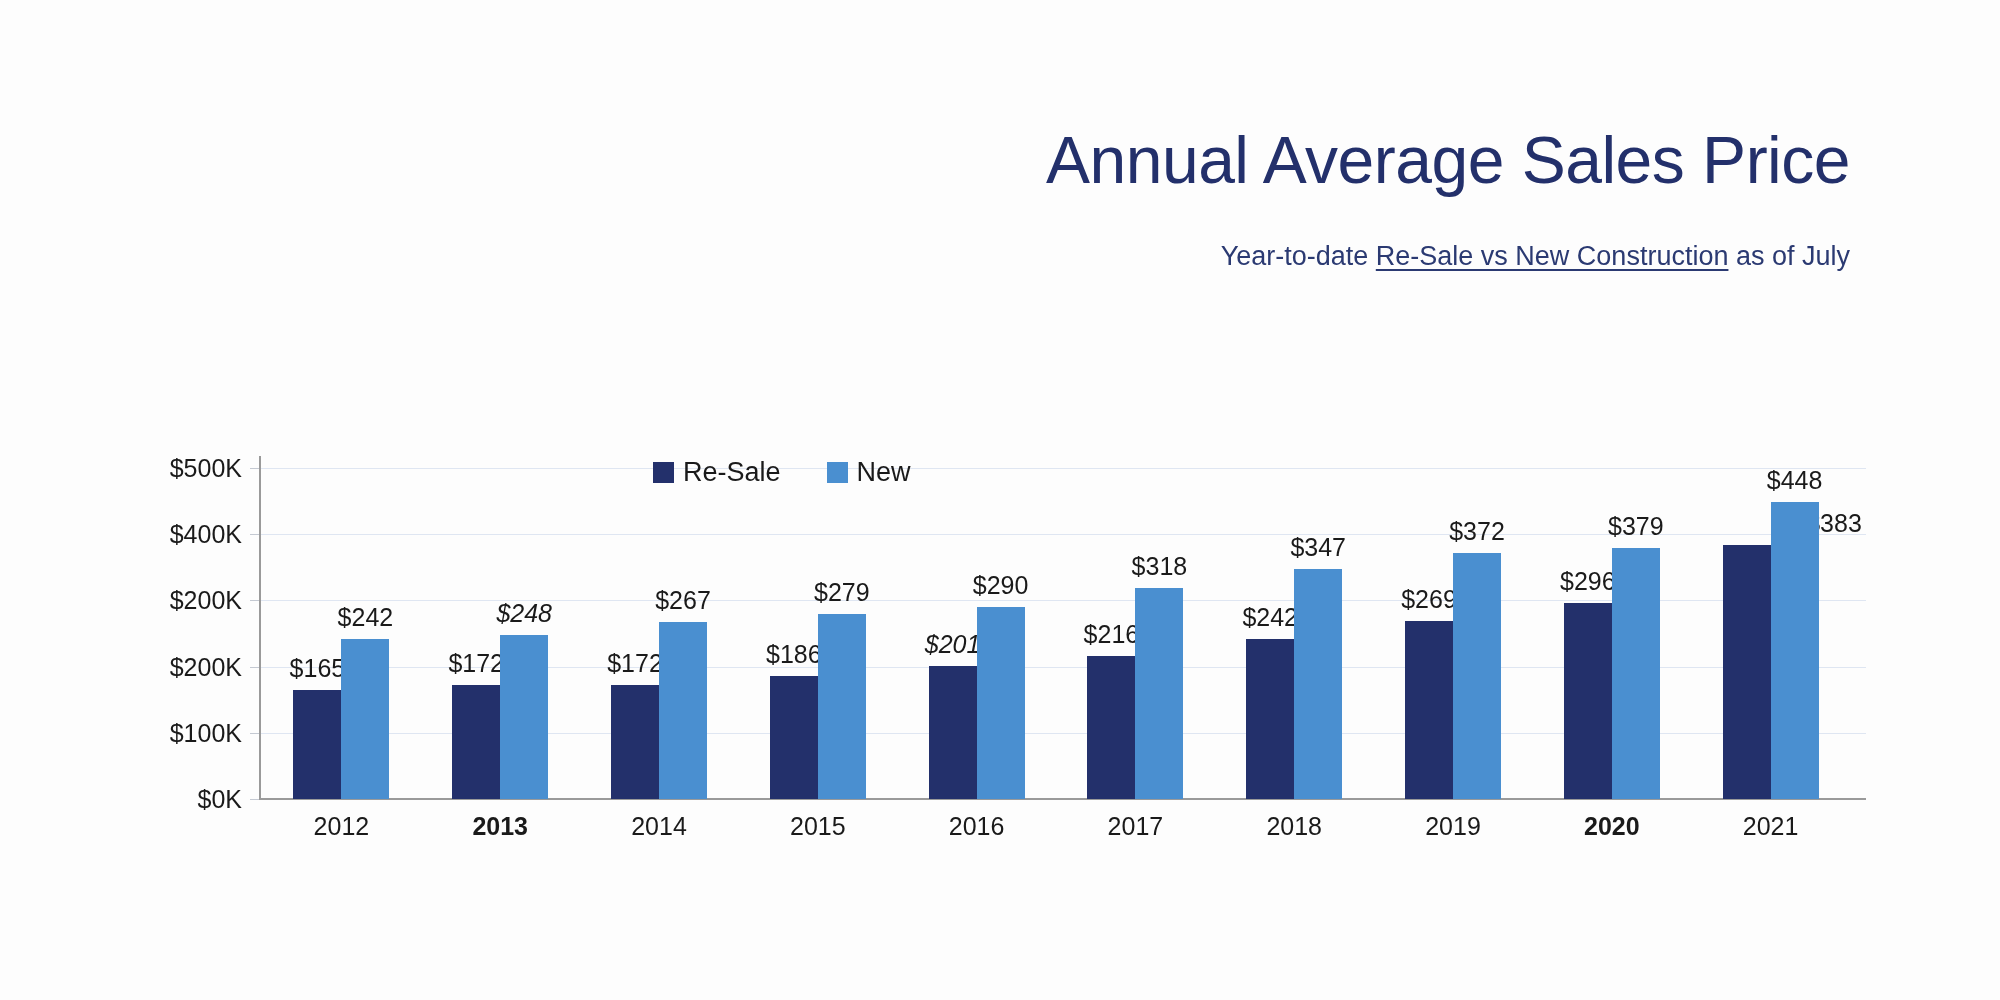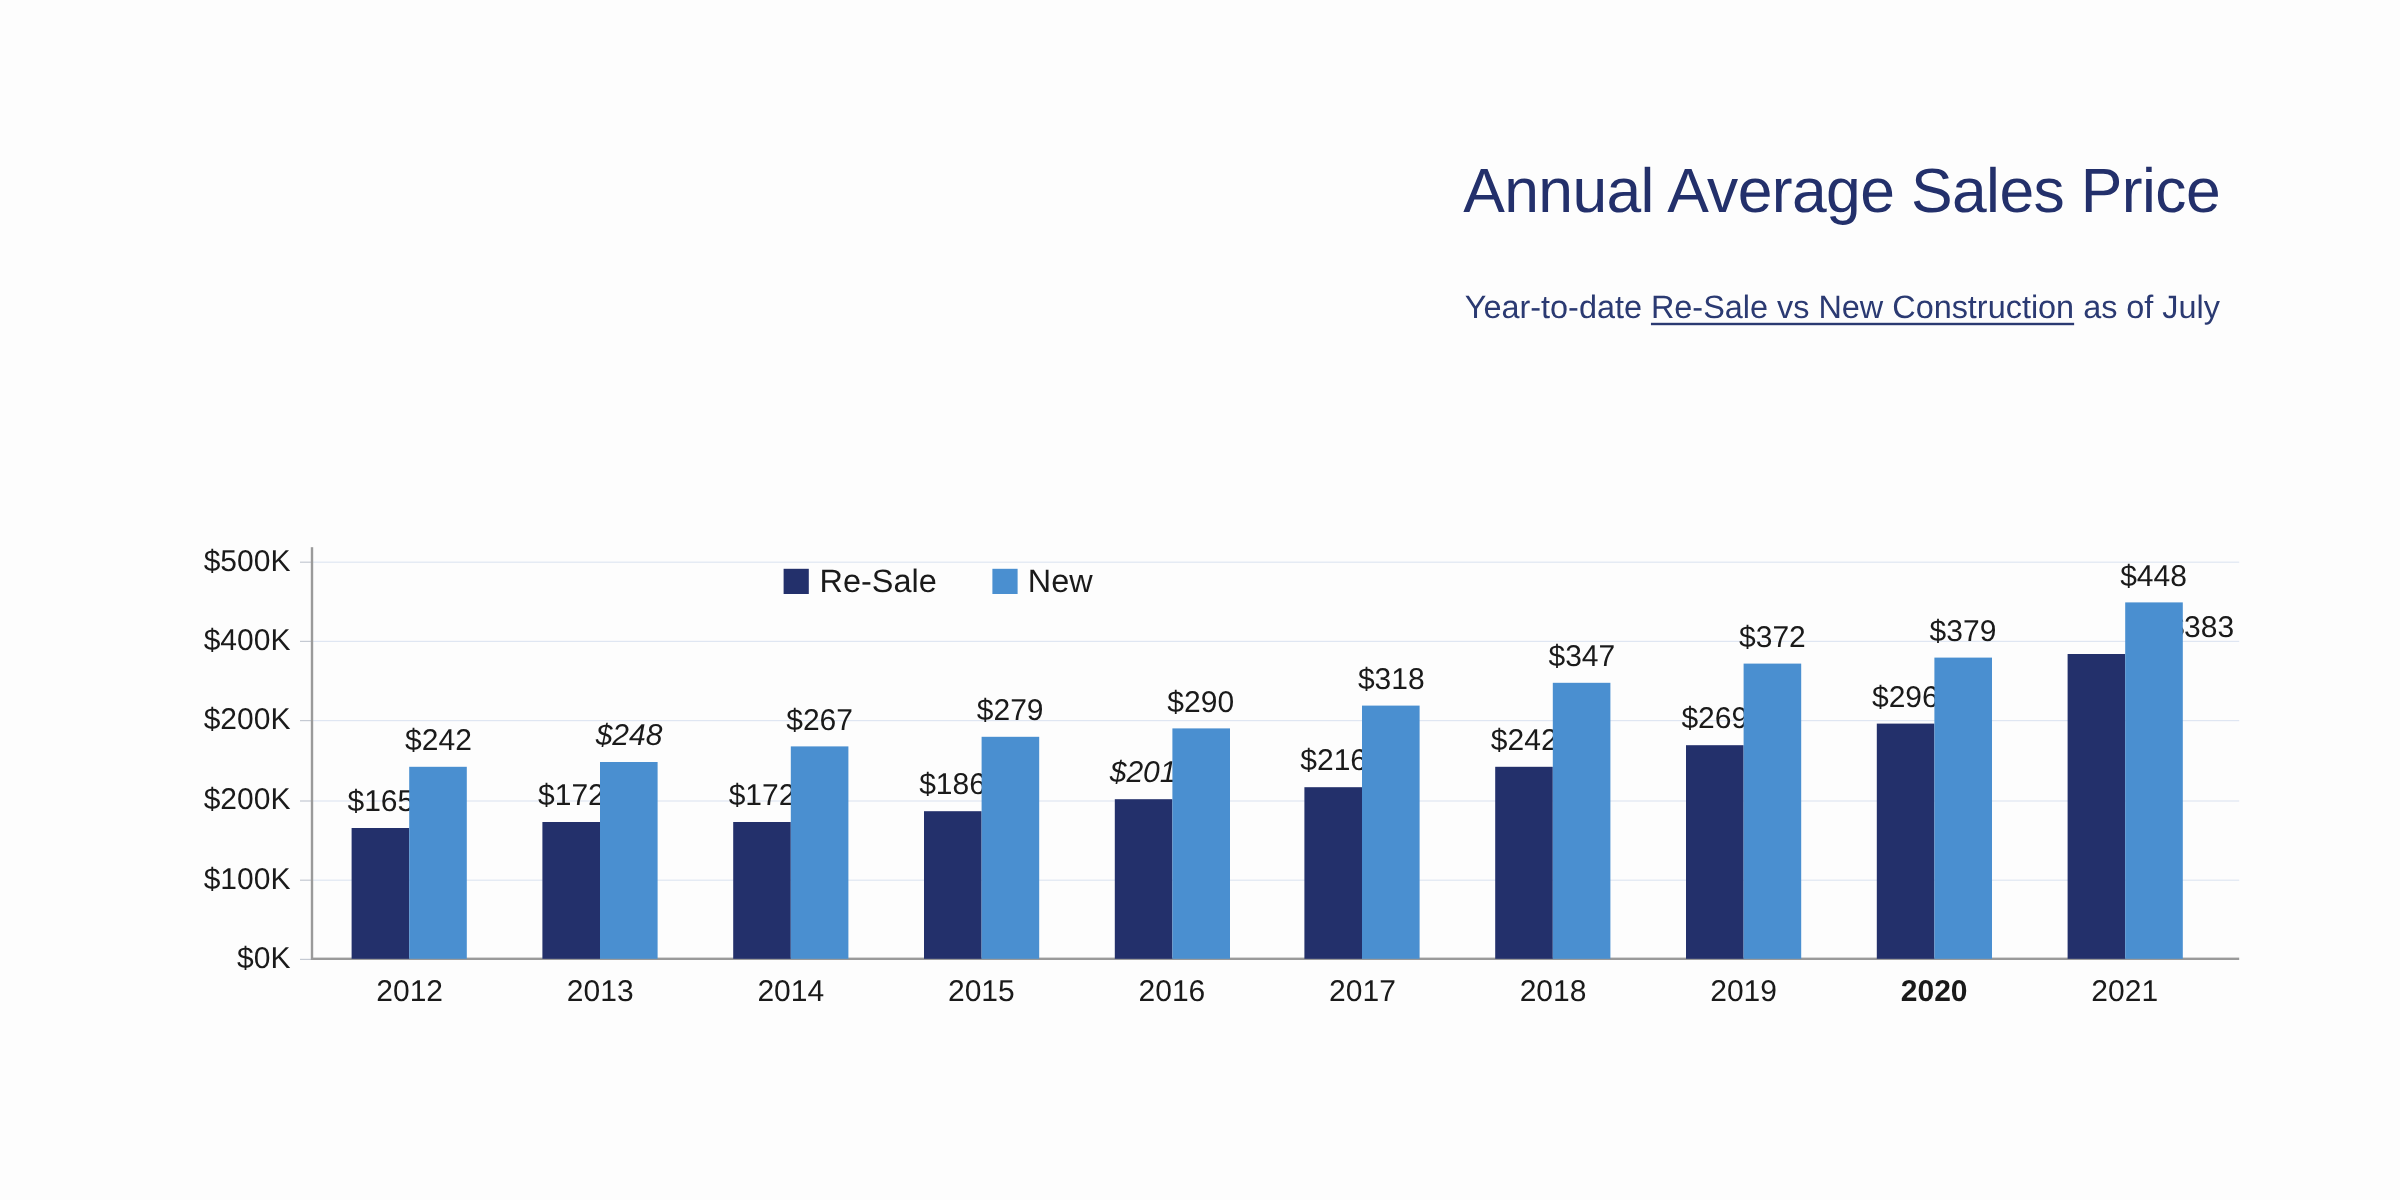--- a/index.html
+++ b/index.html
@@ -12,21 +12,21 @@
   }
 
   #page { position: relative; width: 2000px; height: 1000px; background: #fdfdfd; }
 
   
   .header { position: absolute; left: 0; top: 0; width: 2000px; }
   .title {
     position: absolute;
     right: 150px;
     top: 118px;
-    font-size: 52px;
+    font-size: 66px;
     line-height: 84px;
     font-weight: normal;
     color: #23306b;
     letter-spacing: -0.5px;
     white-space: nowrap;
   }
   .subtitle {
     position: absolute;
     right: 150px;
     top: 240px;
@@ -109,21 +109,21 @@
     font-size: 25px;
     color: #1a1a1a;
     white-space: nowrap;
     text-align: center;
     transform: translateX(-50%);
   }
 
   
   .legend {
     position: absolute;
-    left: 653px; top: 471px;
+    left: 653px; top: 459px;
     display: flex;
     align-items: flex-end;
     gap: 46px;
     z-index: 5;
   }
   .legend-item { display: flex; align-items: center; gap: 9px; }
   .legend-swatch { width: 21px; height: 21px; display: block; }
   .legend-label { font-size: 27px; color: #1a1a1a; line-height: 27px; white-space: nowrap; }
 </style>
 </head>
@@ -198,21 +198,21 @@
         <div class="dlabel" style="left: 1327.8px; top: 99.048px;">$296</div>
         <div class="bar new" title="New 2020: $379" style="left: 1351.8px; width: 48px; height: 250.898px; background: rgb(74, 143, 208);"></div>
         <div class="dlabel" style="left: 1375.8px; top: 44.102px;">$379</div>
         <div class="bar resale" title="Re-Sale 2021: $383" style="left: 1462.6px; width: 48px; height: 253.546px; background: rgb(35, 48, 107);"></div>
         <div class="dlabel" style="left: 1574px; top: 41.454px;">$383</div>
         <div class="bar new" title="New 2021: $448" style="left: 1510.6px; width: 48px; height: 296.576px; background: rgb(74, 143, 208);"></div>
         <div class="dlabel" style="left: 1534.6px; top: -1.576px;">$448</div>
       </div>
     <div class="xlabels" id="xlabels">
         <div class="xlabel" style="left: 81.4px;">2012</div>
-        <div class="xlabel" style="left: 240.2px;">2013</div>
+        <div class="xlabel" style="left: 240.2px; font-weight: bold;">2013</div>
         <div class="xlabel" style="left: 399px;">2014</div>
         <div class="xlabel" style="left: 557.8px;">2015</div>
         <div class="xlabel" style="left: 716.6px;">2016</div>
         <div class="xlabel" style="left: 875.4px;">2017</div>
         <div class="xlabel" style="left: 1034.2px;">2018</div>
         <div class="xlabel" style="left: 1193px;">2019</div>
         <div class="xlabel" style="left: 1351.8px; font-weight: bold;">2020</div>
         <div class="xlabel" style="left: 1510.6px;">2021</div>
       </div>
 

